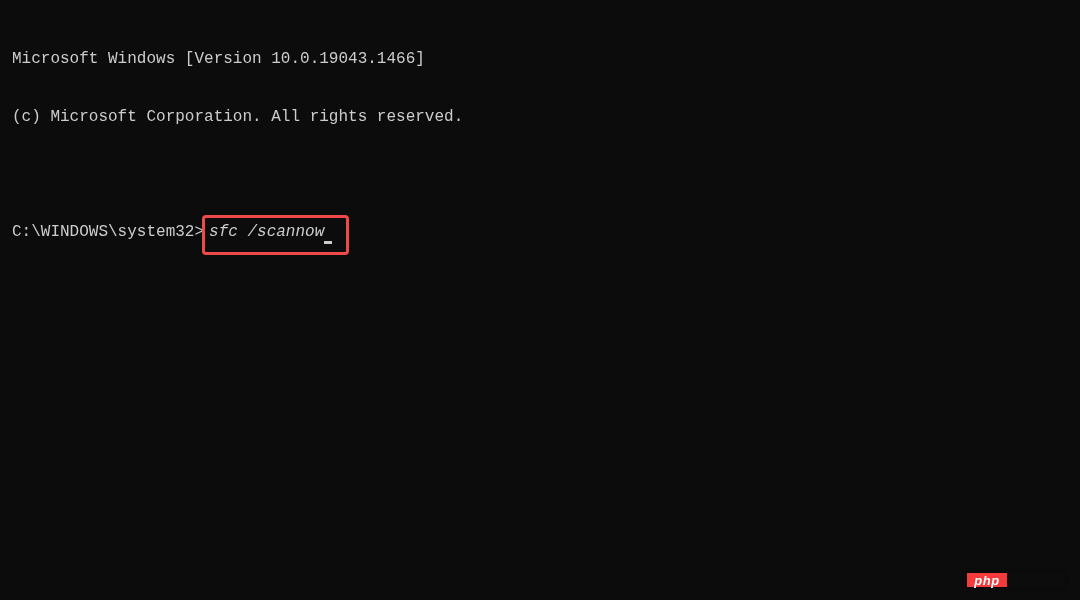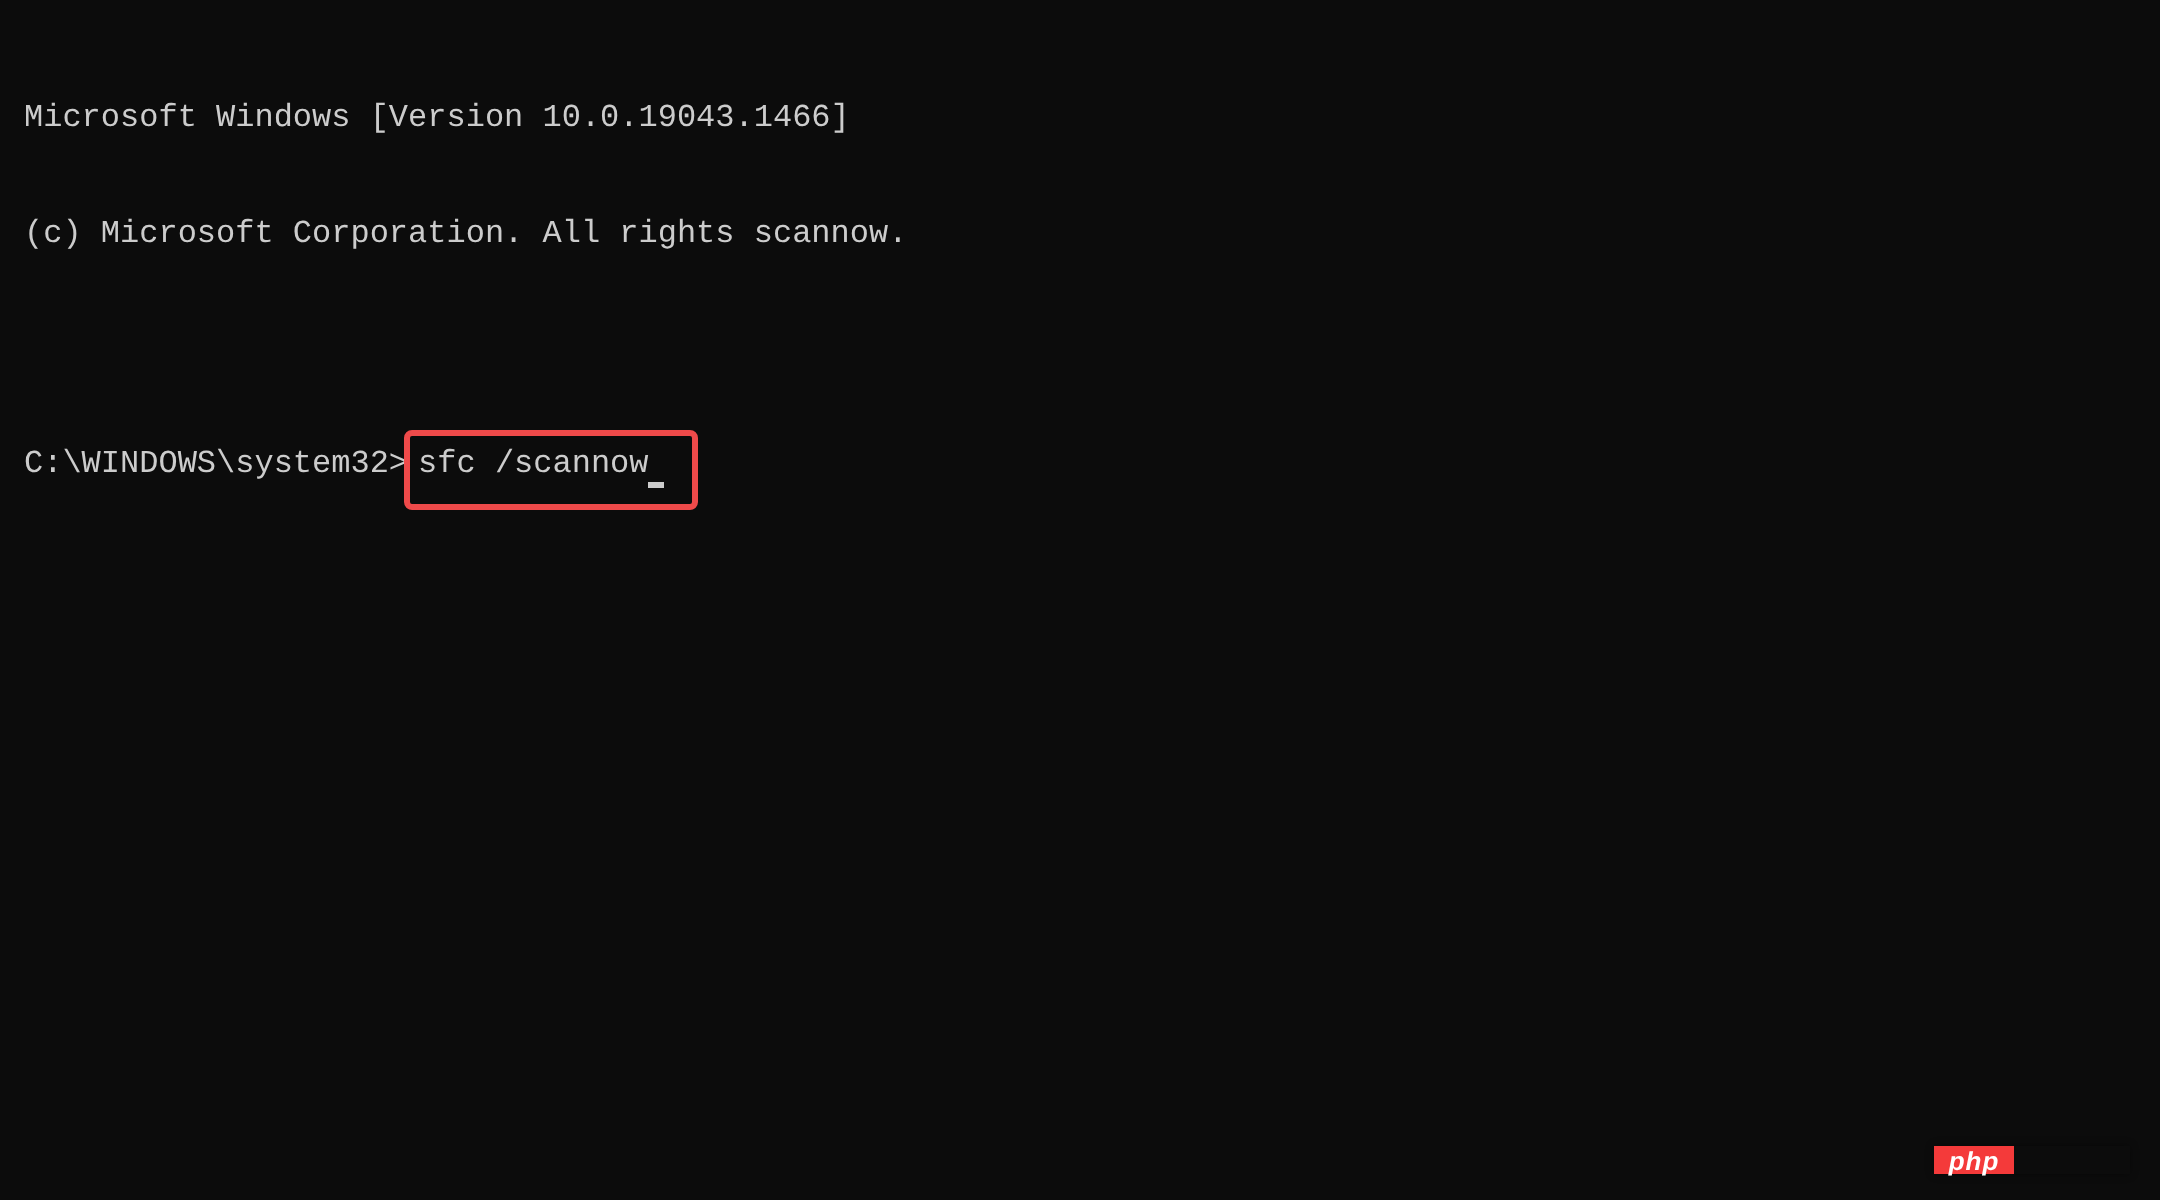--- a/index.html
+++ b/index.html
@@ -34,20 +34,21 @@
       border: 3px solid #ef4a4a;
       border-radius: 4px;
       padding: 5px 14px 10px 4px;
       margin-top: -6px;
       margin-left: -2px;
       position: relative;
       transform: translateY(-2px);
     }
     .command {
       white-space: pre;
+      font-style: italic;
     }
     .cursor {
       display: inline-block;
       width: 8px;
       height: 3px;
       background: #cccccc;
       vertical-align: bottom;
       margin-left: 0;
       transform: translateY(2px);
     }
@@ -85,21 +86,21 @@
       font-size: 10px;
       letter-spacing: 0.5px;
       margin-top: 36px;
     }
   </style>
 </head>
 <body>
 
 <div class="terminal">
   <span class="line">Microsoft Windows [Version 10.0.19043.1466]</span>
-  <span class="line">(c) Microsoft Corporation. All rights scannow.</span>
+  <span class="line">(c) Microsoft Corporation. All rights reserved.</span>
   <span class="line"> </span>
   <div class="prompt-line">
     <span class="prompt">C:\WINDOWS\system32&gt;</span><span class="highlight-box"><span class="command">sfc /scannow</span><span class="cursor"></span></span>
   </div>
 </div>
 
 <div class="watermark">
   <div class="wm-left">php</div>
   <div class="wm-right">中文网</div>
 </div>

